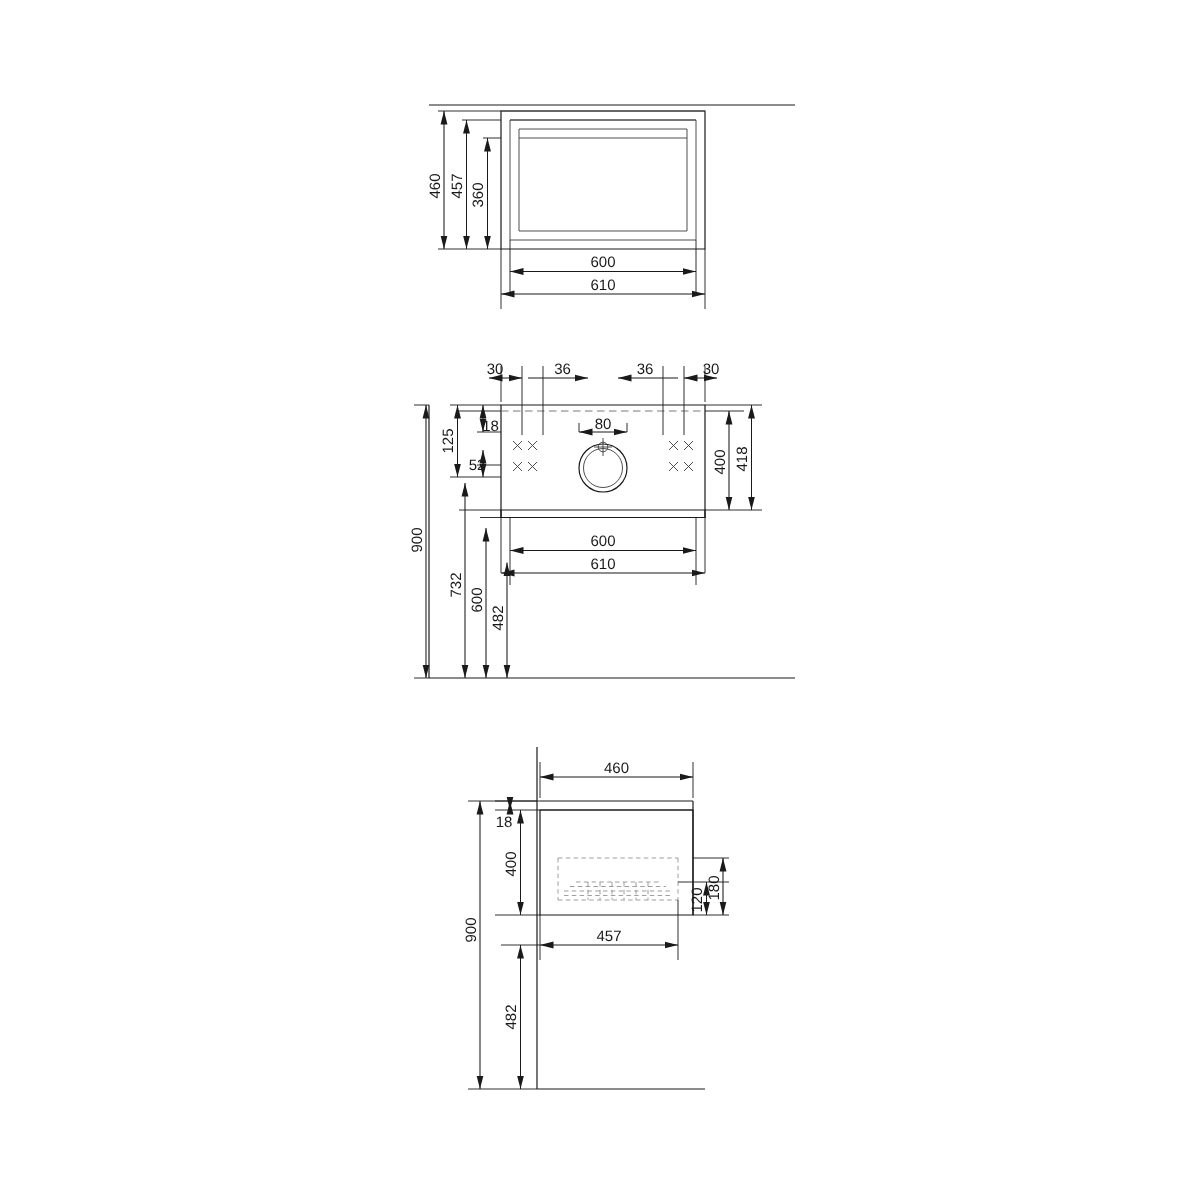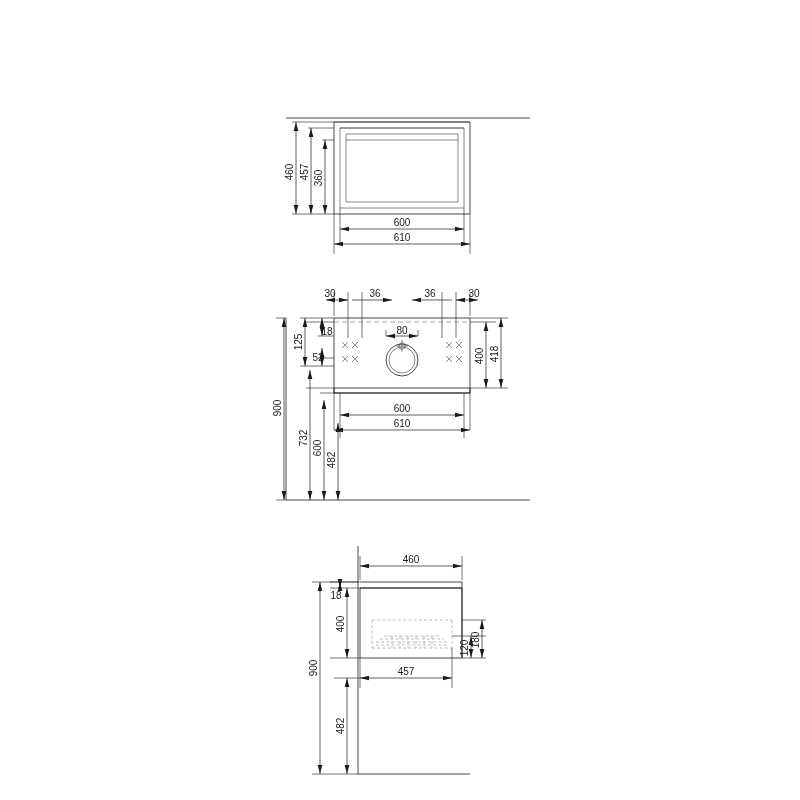--- a/index.html
+++ b/index.html
@@ -11,21 +11,20 @@
     width: 800px;
     height: 800px;
     font-family: "Liberation Sans", sans-serif;
     color: #1a1a1a;
     overflow: hidden;
   }
   #stage {
     position: relative;
     width: 800px;
     height: 620px;
-    margin-top: 48px;
   }
   svg#drawing {
     position: absolute;
     left: 0;
     top: 0;
     width: 800px;
     height: 800px;
   }
   .ln {
     stroke: #1a1a1a;

